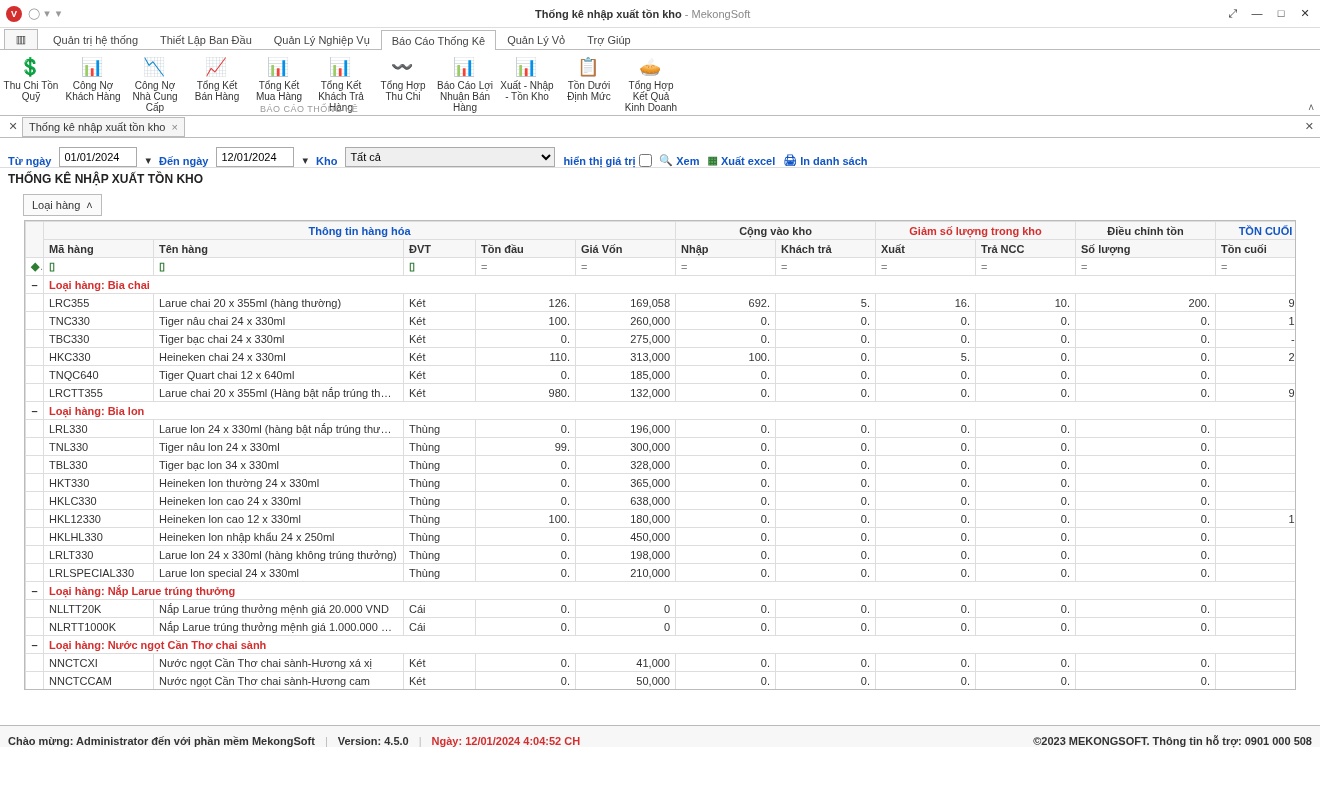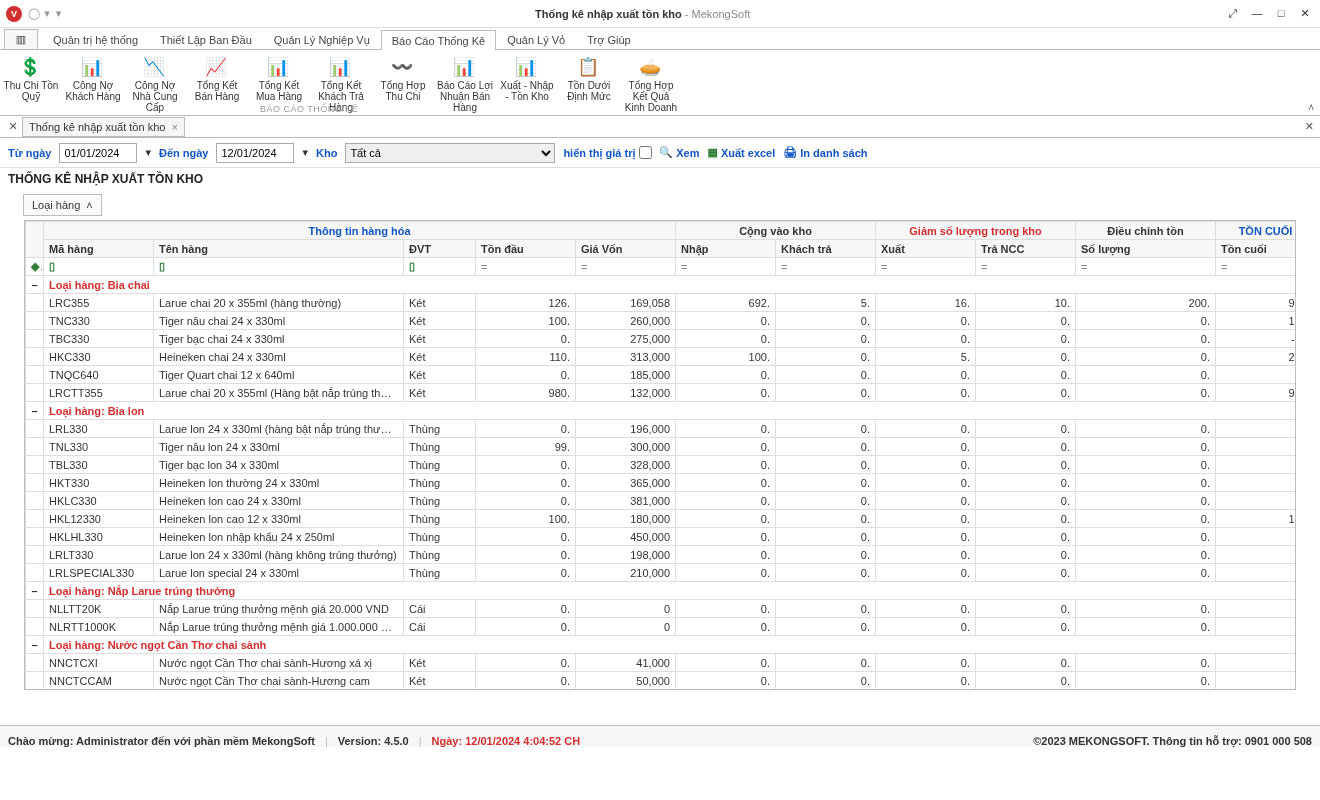--- a/index.html
+++ b/index.html
@@ -18,21 +18,21 @@
 .ribbon-body .rbtn{width:62px;text-align:center;padding:2px 2px 0;cursor:pointer}
 .ribbon-body .rbtn .ic{height:22px;display:flex;align-items:center;justify-content:center;font-size:18px}
 .ribbon-body .rbtn .lbl{font-size:10px;line-height:11px;color:#333;margin-top:2px}
 .ribbon-body .grp-label{position:absolute;bottom:1px;left:260px;font-size:9px;color:#999;letter-spacing:.5px}
 .ribbon-body .collapse-arrow{position:absolute;right:6px;bottom:2px;font-size:10px;color:#555}
 .doc-tabs{height:22px;display:flex;align-items:center;border-bottom:1px solid #bbb;padding-left:4px;position:relative}
 .doc-tabs .dtab-close{width:18px;text-align:center;color:#555;cursor:pointer}
 .doc-tabs .dtab{border:1px solid #bbb;background:#f5f5f5;height:20px;display:flex;align-items:center;padding:0 6px;gap:6px}
 .doc-tabs .dtab .x{color:#888;cursor:pointer}
 .doc-tabs .far-x{position:absolute;right:6px;color:#555;cursor:pointer}
-.filter-bar{height:30px;display:flex;align-items:center;gap:8px;padding:0 8px;border-bottom:1px solid #ddd}
+.filter-bar{height:30px;display:flex;align-items:flex-end;gap:8px;padding:0 8px;border-bottom:1px solid #ddd}
 .filter-bar .k{color:#1256c4;font-weight:bold}
 .filter-bar input[type=text]{border:1px solid #aaa;height:20px;padding:0 4px}
 .filter-bar select{border:1px solid #aaa;height:20px;min-width:210px}
 .filter-bar .chk{display:flex;align-items:center;gap:3px;color:#1256c4;font-weight:bold}
 .filter-bar .act{color:#1256c4;font-weight:bold;display:flex;align-items:center;gap:3px;cursor:pointer}
 .section-title{padding:4px 8px;font-weight:bold;font-size:12px;color:#222}
 .group-chip{margin:4px 23px;display:inline-flex;align-items:center;gap:6px;border:1px solid #bbb;height:22px;padding:0 8px;background:#fafafa;cursor:pointer}
 .grid-wrap{border:1px solid #bbb;margin:0 24px;height:470px;overflow:auto;position:relative}
 table{border-collapse:collapse;width:100%;table-layout:fixed}
 th,td{border:1px solid #ddd;padding:2px 5px;height:18px;white-space:nowrap;overflow:hidden;text-overflow:ellipsis}
@@ -388,21 +388,21 @@
           <td class="r">0.</td>
           <td class="r">0.</td>
           <td class="r">0.</td>
         </tr>
         <tr>
           <td></td>
           <td>HKLC330</td>
           <td>Heineken lon cao 24 x 330ml</td>
           <td>Thùng</td>
           <td class="r">0.</td>
-          <td class="r">381,000</td>
+          <td class="r">638,000</td>
           <td class="r">0.</td>
           <td class="r">0.</td>
           <td class="r">0.</td>
           <td class="r">0.</td>
           <td class="r">0.</td>
           <td class="r">0.</td>
         </tr>
         <tr>
           <td></td>
           <td>HKL12330</td>

